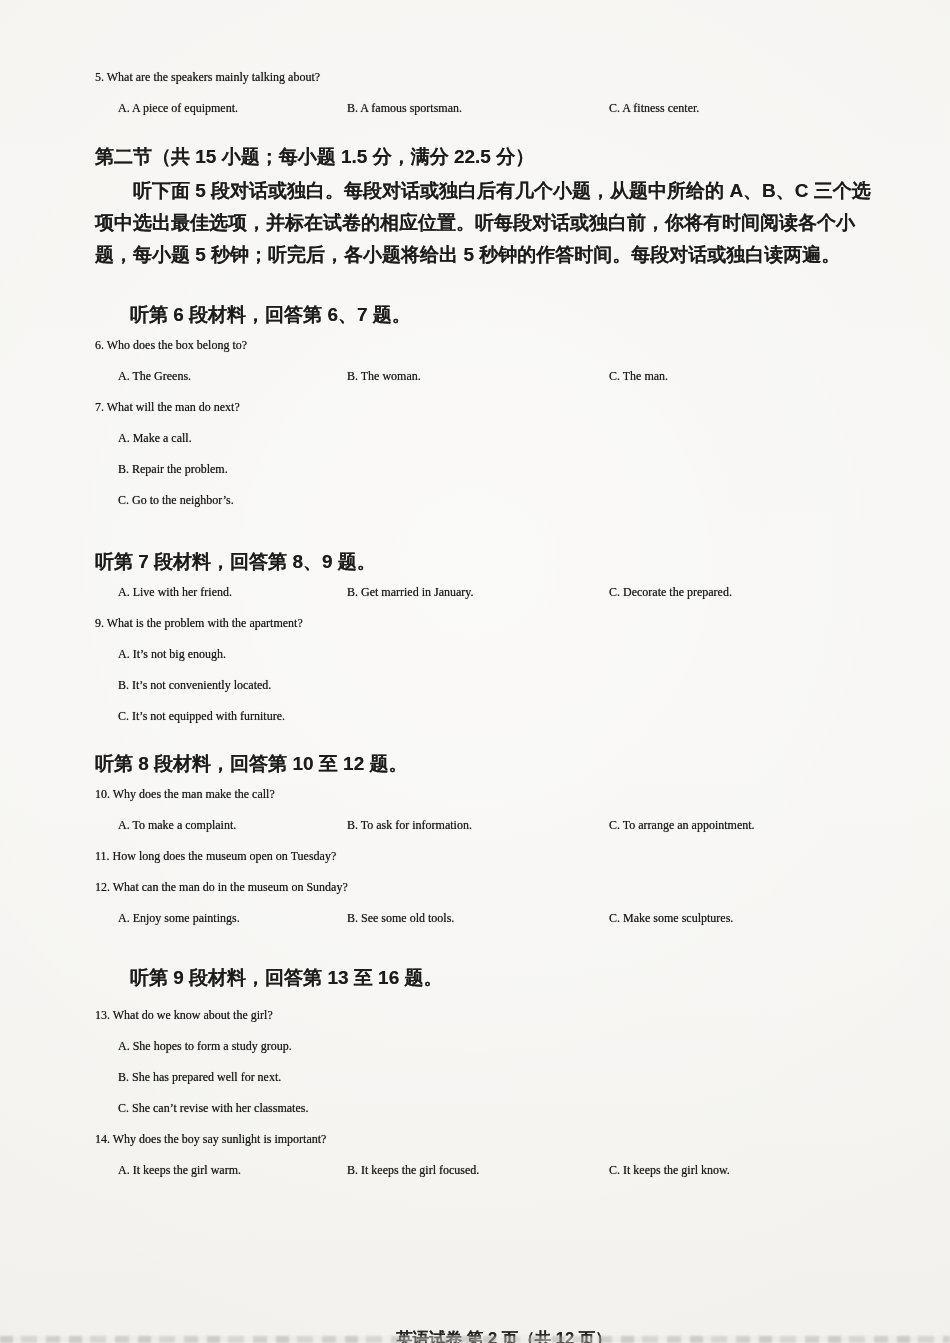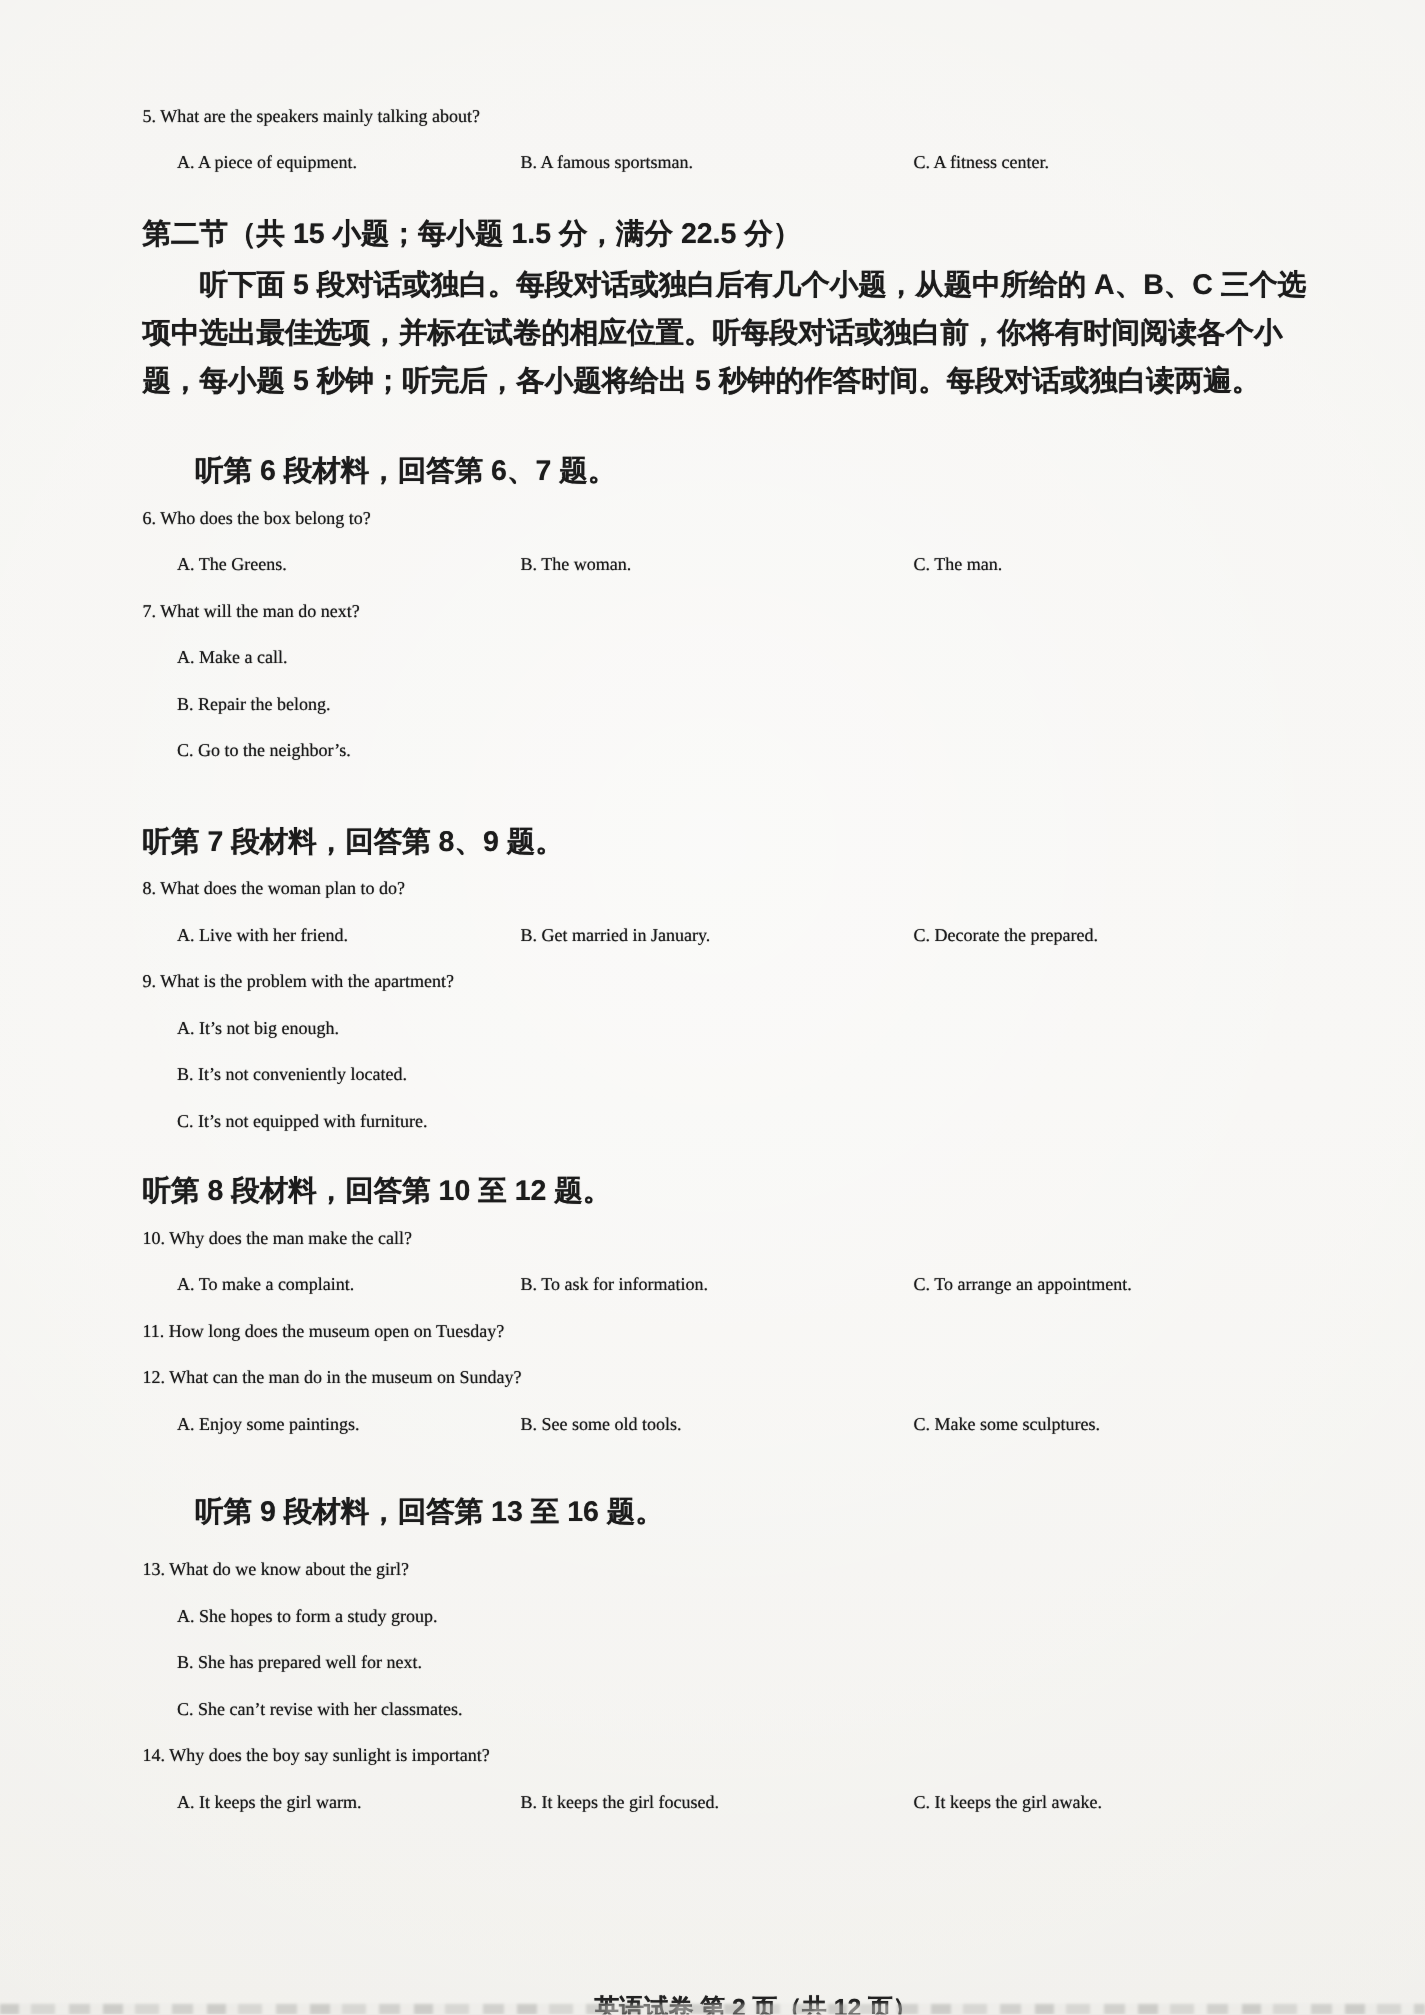--- a/index.html
+++ b/index.html
@@ -86,25 +86,24 @@
 
     <div class="ln cn mt28">听第 6 段材料，回答第 6、7 题。</div>
     <div class="ln en">6. Who does the box belong to?</div>
     <div class="ln en row3">
       <span class="cA">A. The Greens.</span>
       <span class="cB">B. The woman.</span>
       <span class="cC">C. The man.</span>
     </div>
     <div class="ln en">7. What will the man do next?</div>
     <div class="ln en sub">A. Make a call.</div>
-    <div class="ln en sub">B. Repair the belong.</div>
+    <div class="ln en sub">B. Repair the problem.</div>
     <div class="ln en sub">C. Go to the neighbor’s.</div>
 
     <div class="ln cn mt30">听第 7 段材料，回答第 8、9 题。</div>
-    <div class="ln en">8. What does the woman plan to do?</div>
     <div class="ln en row3">
       <span class="cA">A. Live with her friend.</span>
       <span class="cB">B. Get married in January.</span>
       <span class="cC">C. Decorate the prepared.</span>
     </div>
     <div class="ln en">9. What is the problem with the apartment?</div>
     <div class="ln en sub">A. It’s not big enough.</div>
     <div class="ln en sub">B. It’s not conveniently located.</div>
     <div class="ln en sub">C. It’s not equipped with furniture.</div>
 
@@ -125,21 +124,21 @@
 
     <div class="ln cn mt28">听第 9 段材料，回答第 13 至 16 题。</div>
     <div class="ln en mt7">13. What do we know about the girl?</div>
     <div class="ln en sub">A. She hopes to form a study group.</div>
     <div class="ln en sub">B. She has prepared well for next.</div>
     <div class="ln en sub">C. She can’t revise with her classmates.</div>
     <div class="ln en">14. Why does the boy say sunlight is important?</div>
     <div class="ln en row3">
       <span class="cA">A. It keeps the girl warm.</span>
       <span class="cB">B. It keeps the girl focused.</span>
-      <span class="cC">C. It keeps the girl awake.</span>
+      <span class="cC">C. It keeps the girl know.</span>
     </div>
 
   </div>
 
   <div class="footer">英语试卷 第 2 页（共 12 页）</div>
 
   <div class="edge-bleed"></div>
 </div>
 
 </body></html>

